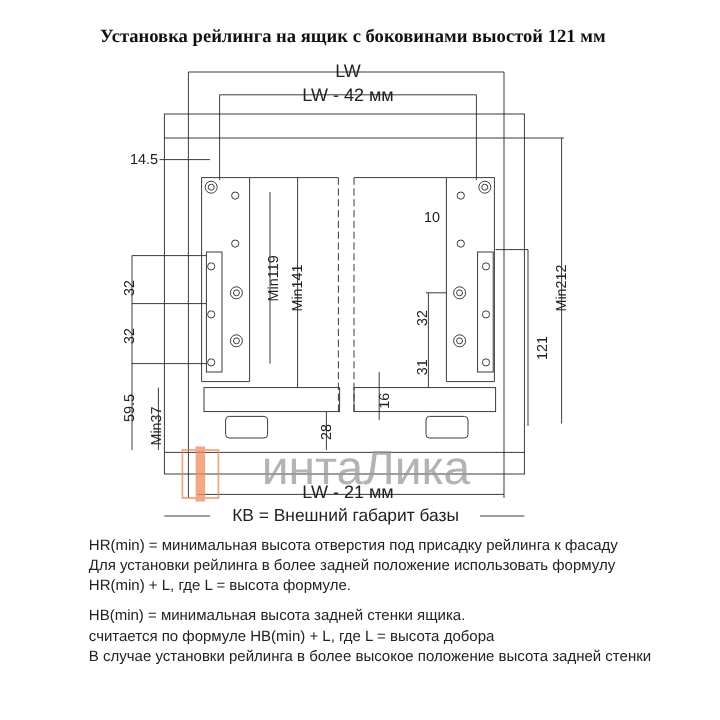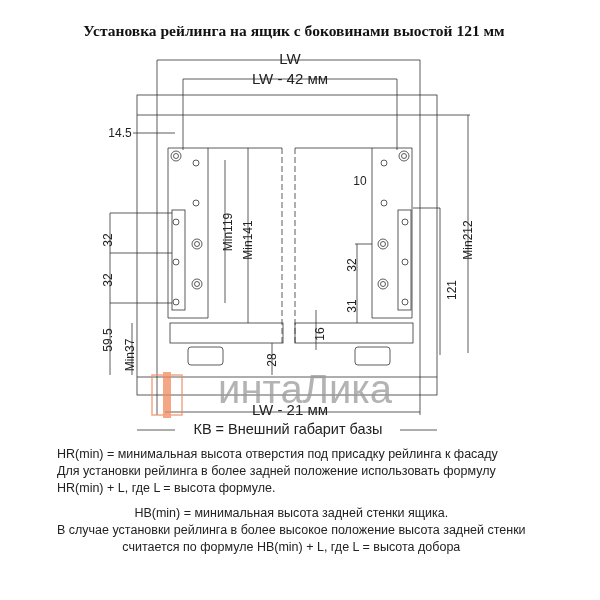--- a/index.html
+++ b/index.html
@@ -1,20 +1,20 @@
 <!DOCTYPE html>
 <html><head>
 <meta charset="utf-8">
 <style>
   html, body { margin:0; padding:0; background:#ffffff; }
   body { width:600px; height:600px; position:relative; overflow:hidden; font-family:"Liberation Sans", sans-serif; color:#1a1a1a; }
   .title { position:absolute; left:0; top:22px; width:588px; text-align:center; font-family:"Liberation Serif", serif; font-weight:bold; font-size:15.5px; color:#111; }
   svg.drawing { position:absolute; left:0; top:0; }
   .notes { position:absolute; left:57px; font-size:12.5px; line-height:17px; color:#222; }
-  .notes div { white-space:nowrap; }
+  .notes div { white-space:nowrap;margin-left:17px; }
 </style>
 </head>
 <body>
 
 <div class="title">Установка рейлинга на ящик с боковинами выостой 121 мм</div>
 
 <svg class="drawing" width="600" height="600" viewBox="0 0 600 600" xmlns="http://www.w3.org/2000/svg">
   <g stroke="#333" stroke-width="0.8" fill="none">
 
     <rect x="137" y="95" width="300" height="300"></rect>
@@ -118,17 +118,17 @@
     <rect x="163" y="372" width="8" height="46" fill="#f08a5d"></rect>
     <text x="305" y="403" font-family="Liberation Sans, sans-serif" font-size="40" fill="#9a9a9a" text-anchor="middle">интаЛика</text>
   </g>
 </svg>
 
 <div class="notes" style="top:446px;">
   <div>HR(min) = минимальная высота отверстия под присадку рейлинга к фасаду</div>
   <div>Для установки рейлинга в более задней положение использовать формулу</div>
   <div>HR(min) + L,  где L = высота формуле.</div>
 </div>
-<div class="notes" style="top:505px;text-align:center;">
+<div class="notes" style="top:505px;">
   <div>HB(min) = минимальная высота задней стенки ящика.</div>
+  <div>считается по формуле HB(min) + L, где L = высота добора</div>
   <div>В случае установки рейлинга в более высокое положение высота задней стенки</div>
-  <div>считается по формуле HB(min) + L, где L = высота добора</div>
 </div>
 
 </body></html>

